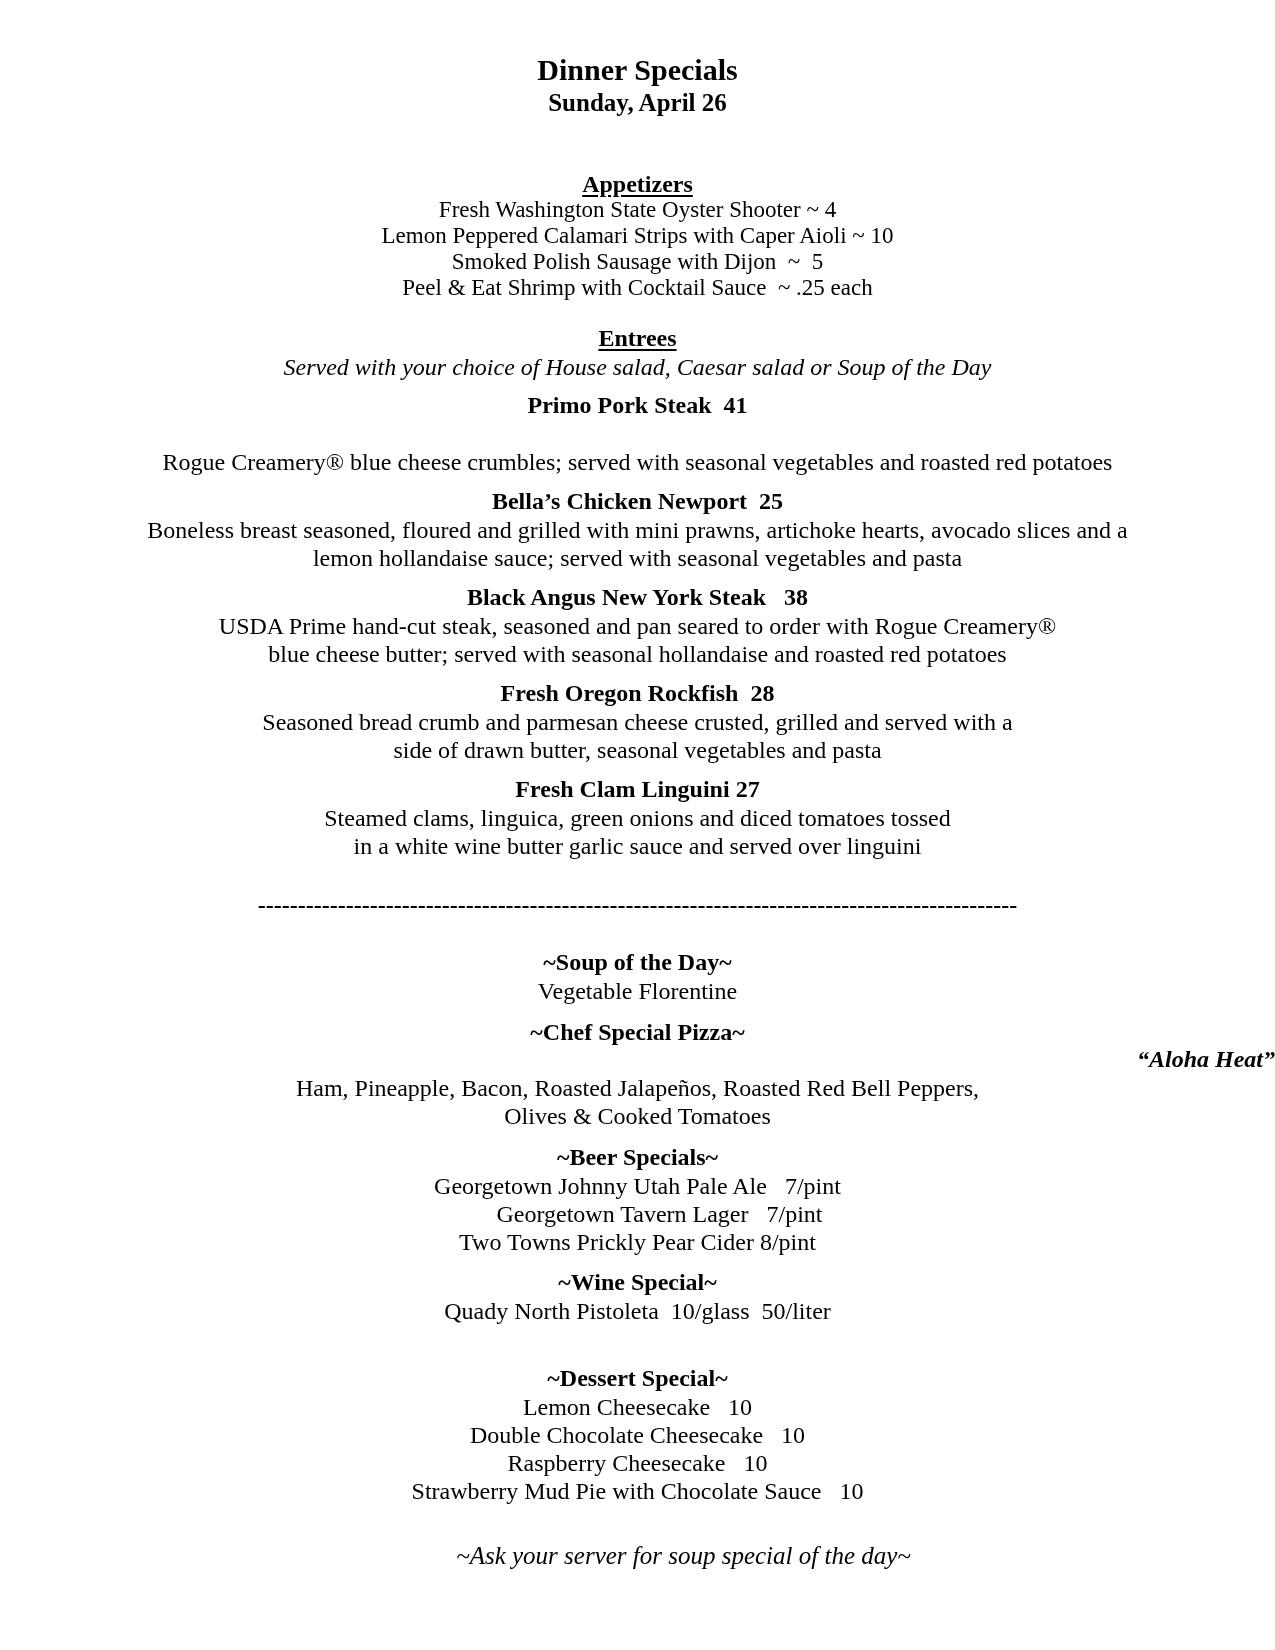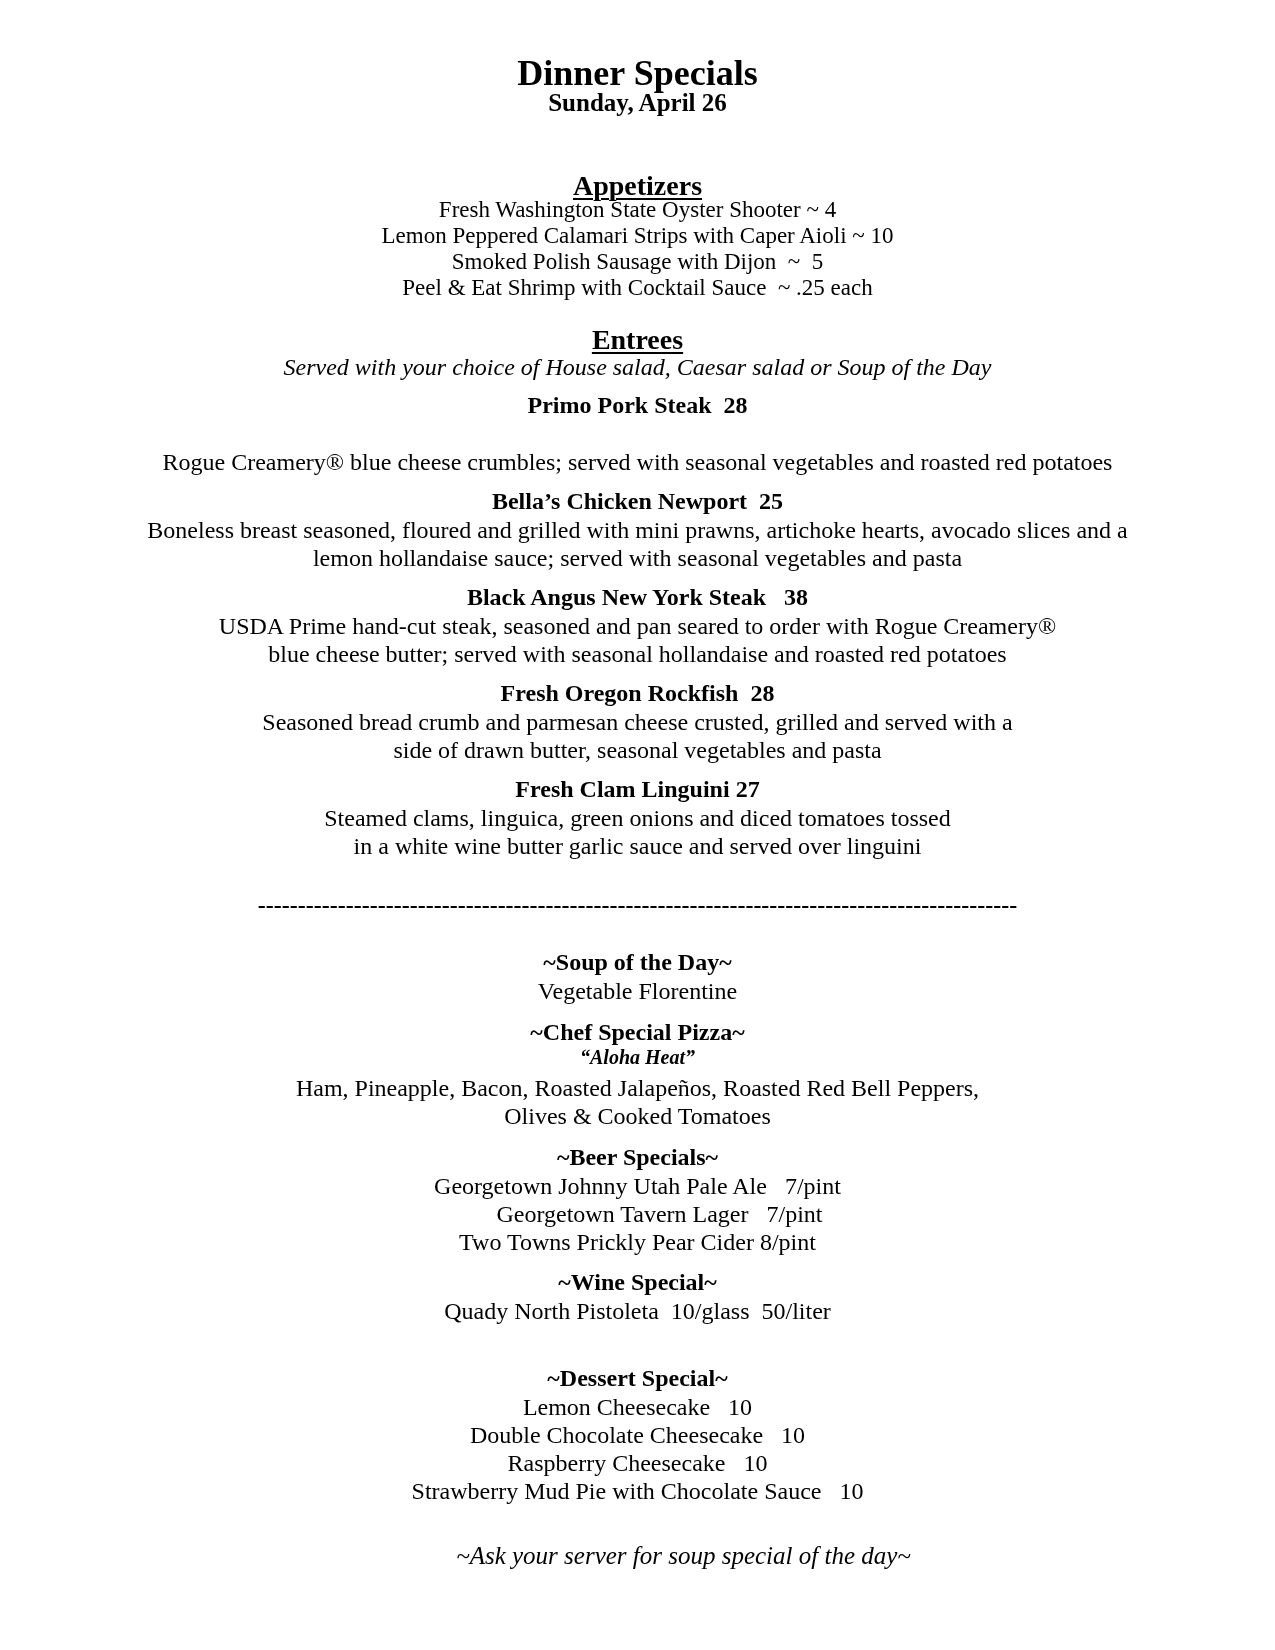--- a/index.html
+++ b/index.html
@@ -6,50 +6,50 @@
   body {
     width: 1275px; height: 1650px; position: relative; overflow: hidden;
     font-family: "Liberation Serif", "DejaVu Serif", serif;
     color: #000000;
   }
   .page { position: absolute; left: 0; top: 0; width: 1275px; height: 1650px; }
   .line {
     position: absolute; left: 0; width: 1275px; text-align: center;
     white-space: pre; line-height: 1;
   }
-  .title { font-size: 36px; font-weight: bold; }
+  .title { font-size: 30px; font-weight: bold; }
   .subtitle { font-size: 25px; font-weight: bold; }
-  .section-head { font-size: 28px; font-weight: bold; text-decoration: underline; text-underline-offset: 3px; text-decoration-thickness: 2px; text-align: center; }
+  .section-head { font-size: 24px; font-weight: bold; text-decoration: underline; text-underline-offset: 3px; text-decoration-thickness: 2px; text-align: center; }
   .body { font-size: 23px; }
   .entree-body { font-size: 24px; }
   .italic { font-style: italic; }
   .dish { font-size: 24px; font-weight: bold; }
   .special-head { font-size: 24px; font-weight: bold; }
-  .special-name { font-size: 20px; font-weight: bold; font-style: italic; }
+  .special-name { font-size: 24px; font-weight: bold; font-style: italic; text-align: right; }
   .separator { font-size: 24px; font-weight: bold; letter-spacing: 0px; }
   .footer { font-size: 25px; font-style: italic; }
 </style>
 </head>
 <body>
 
 <div class="page">
 
   <div class="line title" style="top:55px;">Dinner Specials</div>
   <div class="line subtitle" style="top:90px;">Sunday, April 26</div>
 
   <div class="line section-head" style="top:172px;">Appetizers</div>
   <div class="line body" style="top:198px;">Fresh Washington State Oyster Shooter ~ 4</div>
   <div class="line body" style="top:224px;">Lemon Peppered Calamari Strips with Caper Aioli ~ 10</div>
   <div class="line body" style="top:250px;">Smoked Polish Sausage with Dijon  ~  5</div>
   <div class="line body" style="top:276px;">Peel &amp; Eat Shrimp with Cocktail Sauce  ~ .25 each</div>
 
   <div class="line section-head" style="top:326px;">Entrees</div>
   <div class="line entree-body italic" style="top:355px;">Served with your choice of House salad, Caesar salad or Soup of the Day</div>
 
-  <div class="line dish" style="top:393px;">Primo Pork Steak  28</div>
+  <div class="line dish" style="top:393px;">Primo Pork Steak  41</div>
   <div class="line entree-body" style="top:450px;">Rogue Creamery® blue cheese crumbles; served with seasonal vegetables and roasted red potatoes</div>
 
   <div class="line dish" style="top:489px;">Bella’s Chicken Newport  25</div>
   <div class="line entree-body" style="top:518px;">Boneless breast seasoned, floured and grilled with mini prawns, artichoke hearts, avocado slices and a</div>
   <div class="line entree-body" style="top:546px;">lemon hollandaise sauce; served with seasonal vegetables and pasta</div>
 
   <div class="line dish" style="top:585px;">Black Angus New York Steak   38</div>
   <div class="line entree-body" style="top:614px;">USDA Prime hand-cut steak, seasoned and pan seared to order with Rogue Creamery®</div>
   <div class="line entree-body" style="top:642px;">blue cheese butter; served with seasonal hollandaise and roasted red potatoes</div>
 

